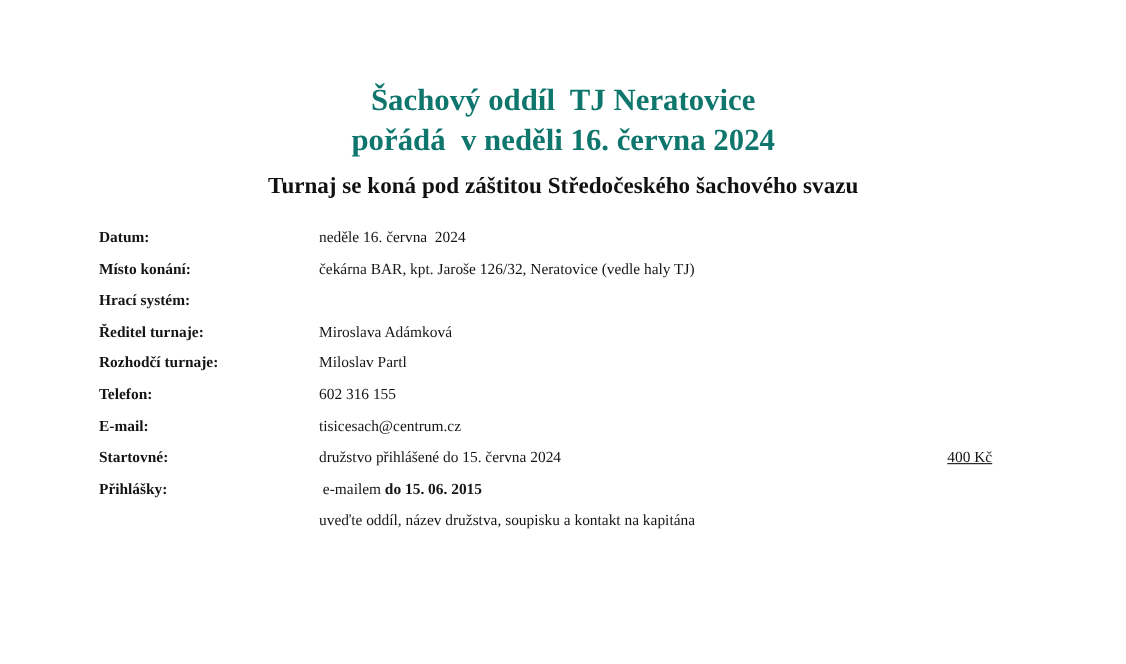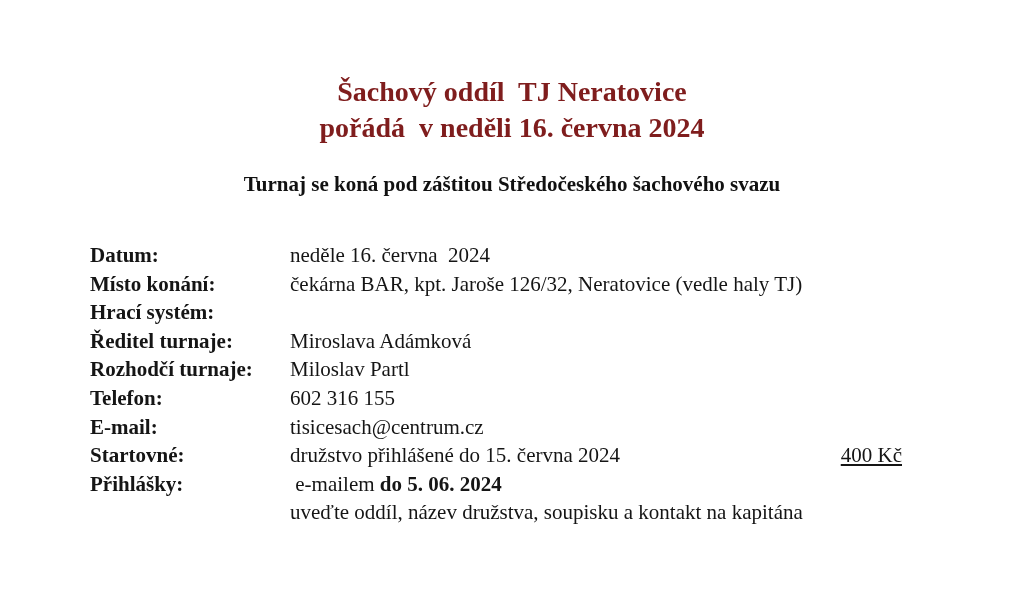--- a/index.html
+++ b/index.html
@@ -10,36 +10,36 @@
     color: #151515;
     overflow: hidden;
   }
   .doc { width: 1024px; height: 604px; padding-top: 74px; }
 
   .heading { text-align: center; font-weight: bold; font-size: 28px; line-height: 36px; }
   .heading .h-line { white-space: pre-wrap; }
 
   .subtitle {
     text-align: center; font-weight: bold; font-size: 21px;
-    margin-top: 26px; color: #111111; white-space: pre-wrap;
+    margin-top: 10px; color: #111111; white-space: pre-wrap;
   }
 
-  .details { margin: 46px 0 0 90px; width: 832px; font-size: 21px; }
+  .details { margin: 28px 0 0 90px; width: 832px; font-size: 14px; }
   .detail-row { display: flex; align-items: baseline; height: 28.6px; }
   .detail-label { font-weight: bold; width: 200px; flex: 0 0 200px; white-space: pre-wrap; }
   .detail-value { white-space: pre-wrap; }
   .detail-value .bold { font-weight: bold; }
   .fee { margin-left: auto; white-space: pre-wrap; padding-right: 20px; text-decoration: underline; }
 </style>
 </head>
 <body>
 
 <div class="doc">
 
-  <div class="heading" style="color: #7f1d1d;">
+  <div class="heading" style="color: #0f766e;">
     <div class="h-line">Šachový oddíl  TJ Neratovice</div>
     <div class="h-line">pořádá  v neděli 16. června 2024</div>
   </div>
 
   <div class="subtitle">Turnaj se koná pod záštitou Středočeského šachového svazu</div>
 
   <div class="details">
 
     <div class="detail-row">
       <span class="detail-label">Datum:</span>
@@ -76,21 +76,21 @@
     </div>
 
     <div class="detail-row">
       <span class="detail-label">Startovné:</span>
       <span class="detail-value">družstvo přihlášené do 15. června 2024</span>
       <span class="fee">400 Kč</span>
     </div>
 
     <div class="detail-row">
       <span class="detail-label">Přihlášky:</span>
-      <span class="detail-value"><span> e-mailem </span><span class="bold">do 5. 06. 2024</span></span>
+      <span class="detail-value"><span> e-mailem </span><span class="bold">do 15. 06. 2015</span></span>
     </div>
 
     <div class="detail-row">
       <span class="detail-label"></span>
       <span class="detail-value">uveďte oddíl, název družstva, soupisku a kontakt na kapitána</span>
     </div>
 
   </div>
 </div>
 

